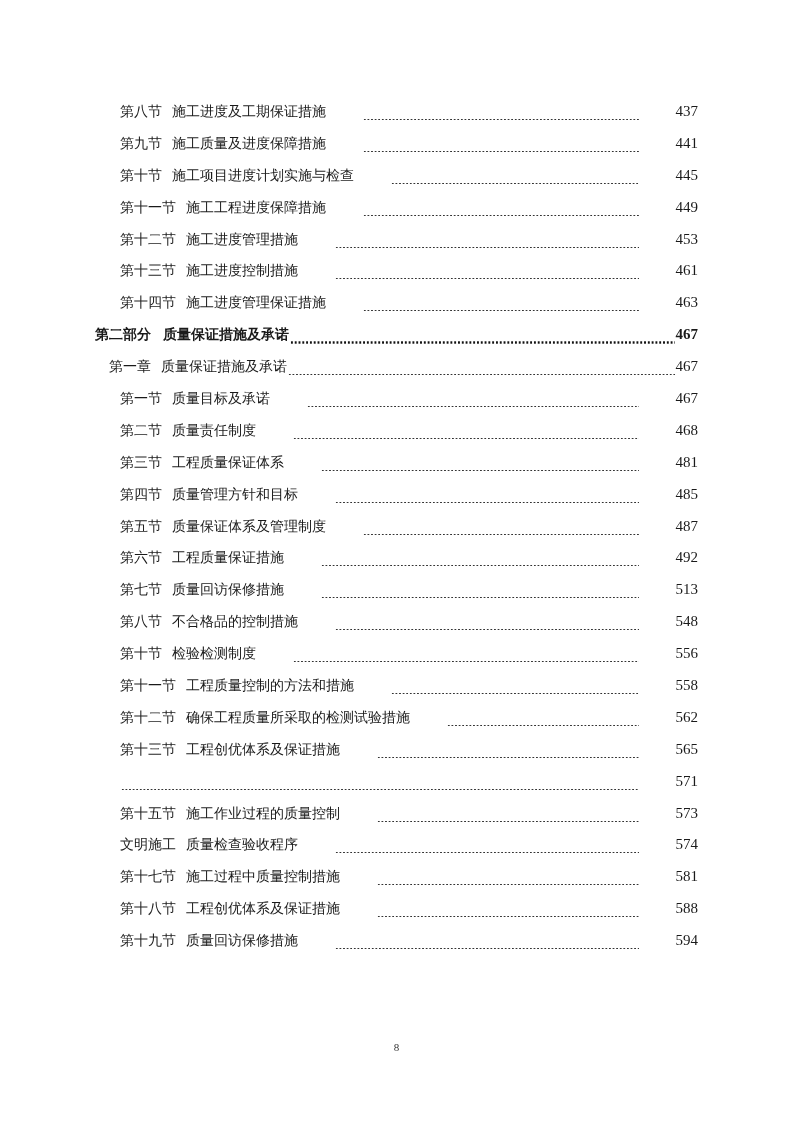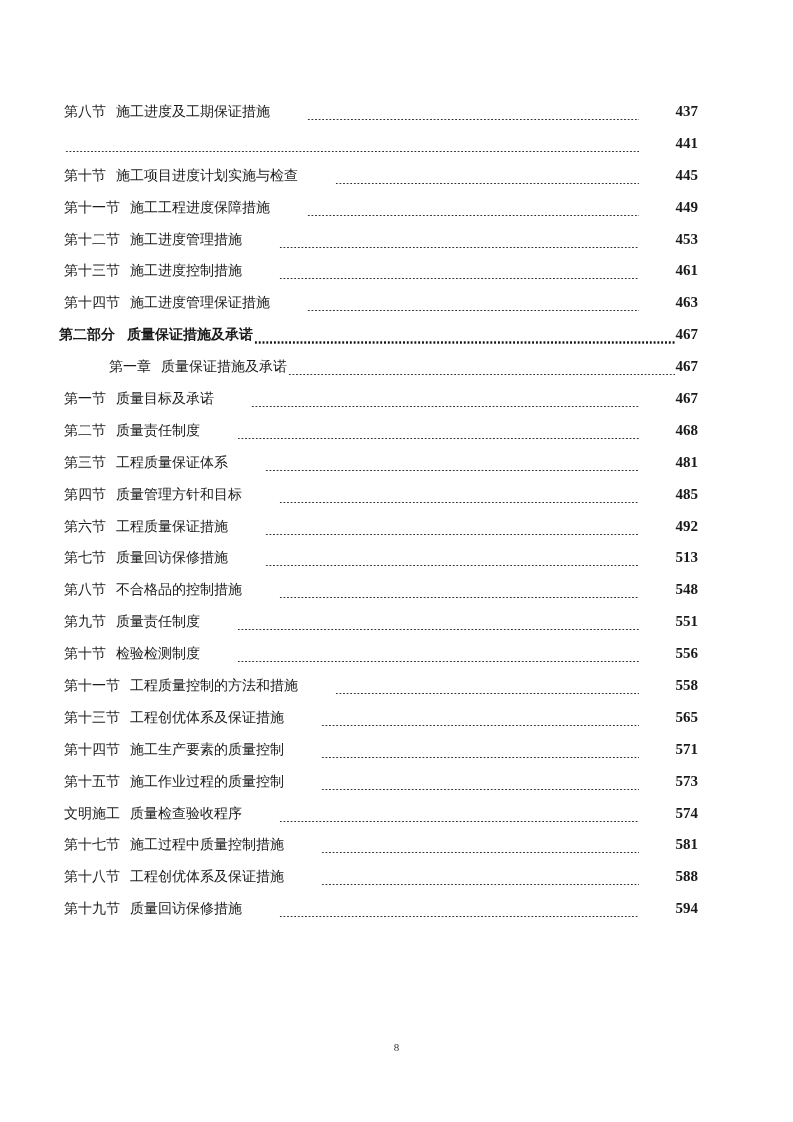--- a/index.html
+++ b/index.html
@@ -24,23 +24,23 @@
     .toc-row {
       position: relative;
       height: 31.9px;
       display: flex;
       align-items: center;
       box-sizing: border-box;
       padding-right: 95px;
       font-size: 14px;
       line-height: 20px;
     }
-    .toc-row.level-1 { padding-left: 59px; font-weight: bold; }
+    .toc-row.level-1 { padding-left: 95px; font-weight: bold; }
     .toc-row.level-2 { padding-left: 109px; text-align: center; }
-    .toc-row.level-3 { padding-left: 64px; gap: 36px; }
+    .toc-row.level-3 { padding-left: 120px; gap: 36px; }
     .toc-label {
       white-space: nowrap;
       flex: 0 0 auto;
     }
     .toc-num {
       margin-right: 3px;
     }
     .toc-title {
       margin-left: 7px;
     }
@@ -59,21 +59,20 @@
     }
     .level-1 .toc-leader {
       background-image: radial-gradient(circle, #111 1.05px, transparent 1.25px);
       background-size: 3.8px 3px;
     }
     .toc-page {
       flex: 0 0 auto;
       font-family: "Liberation Serif", serif;
       font-size: 15px;
       letter-spacing: 0;
-      font-weight: bold;
     }
     .level-1 .toc-page { font-weight: bold; }
     .page-footer {
       position: absolute;
       top: 1041px;
       left: 0;
       width: 793px;
       text-align: center;
       font-family: "Liberation Serif", serif;
       font-size: 11px;
@@ -83,20 +82,21 @@
 </head>
 <body>
 
 <div class="toc" id="toc">
     <div class="toc-row level-3">
       <span class="toc-label"><span class="toc-num">第八节</span><span class="toc-title">施工进度及工期保证措施</span></span>
       <span class="toc-leader"></span>
       <span class="toc-page">437</span>
     </div>
     <div class="toc-row level-3">
+      <span class="toc-label"><span class="toc-num">第九节</span><span class="toc-title">施工质量及进度保障措施</span></span>
       <span class="toc-leader"></span>
       <span class="toc-page">441</span>
     </div>
     <div class="toc-row level-3">
       <span class="toc-label"><span class="toc-num">第十节</span><span class="toc-title">施工项目进度计划实施与检查</span></span>
       <span class="toc-leader"></span>
       <span class="toc-page">445</span>
     </div>
     <div class="toc-row level-3">
       <span class="toc-label"><span class="toc-num">第十一节</span><span class="toc-title">施工工程进度保障措施</span></span>
@@ -142,56 +142,60 @@
       <span class="toc-label"><span class="toc-num">第三节</span><span class="toc-title">工程质量保证体系</span></span>
       <span class="toc-leader"></span>
       <span class="toc-page">481</span>
     </div>
     <div class="toc-row level-3">
       <span class="toc-label"><span class="toc-num">第四节</span><span class="toc-title">质量管理方针和目标</span></span>
       <span class="toc-leader"></span>
       <span class="toc-page">485</span>
     </div>
     <div class="toc-row level-3">
+      <span class="toc-label"><span class="toc-num">第五节</span><span class="toc-title">质量保证体系及管理制度</span></span>
+      <span class="toc-leader"></span>
+      <span class="toc-page">487</span>
+    </div>
+    <div class="toc-row level-3">
       <span class="toc-label"><span class="toc-num">第六节</span><span class="toc-title">工程质量保证措施</span></span>
       <span class="toc-leader"></span>
       <span class="toc-page">492</span>
     </div>
     <div class="toc-row level-3">
       <span class="toc-label"><span class="toc-num">第七节</span><span class="toc-title">质量回访保修措施</span></span>
       <span class="toc-leader"></span>
       <span class="toc-page">513</span>
     </div>
     <div class="toc-row level-3">
       <span class="toc-label"><span class="toc-num">第八节</span><span class="toc-title">不合格品的控制措施</span></span>
       <span class="toc-leader"></span>
       <span class="toc-page">548</span>
     </div>
     <div class="toc-row level-3">
-      <span class="toc-label"><span class="toc-num">第九节</span><span class="toc-title">质量责任制度</span></span>
-      <span class="toc-leader"></span>
-      <span class="toc-page">551</span>
-    </div>
-    <div class="toc-row level-3">
       <span class="toc-label"><span class="toc-num">第十节</span><span class="toc-title">检验检测制度</span></span>
       <span class="toc-leader"></span>
       <span class="toc-page">556</span>
     </div>
     <div class="toc-row level-3">
       <span class="toc-label"><span class="toc-num">第十一节</span><span class="toc-title">工程质量控制的方法和措施</span></span>
       <span class="toc-leader"></span>
       <span class="toc-page">558</span>
     </div>
     <div class="toc-row level-3">
+      <span class="toc-label"><span class="toc-num">第十二节</span><span class="toc-title">确保工程质量所采取的检测试验措施</span></span>
+      <span class="toc-leader"></span>
+      <span class="toc-page">562</span>
+    </div>
+    <div class="toc-row level-3">
       <span class="toc-label"><span class="toc-num">第十三节</span><span class="toc-title">工程创优体系及保证措施</span></span>
       <span class="toc-leader"></span>
       <span class="toc-page">565</span>
     </div>
     <div class="toc-row level-3">
-      <span class="toc-label"><span class="toc-num">第十四节</span><span class="toc-title">施工生产要素的质量控制</span></span>
       <span class="toc-leader"></span>
       <span class="toc-page">571</span>
     </div>
     <div class="toc-row level-3">
       <span class="toc-label"><span class="toc-num">第十五节</span><span class="toc-title">施工作业过程的质量控制</span></span>
       <span class="toc-leader"></span>
       <span class="toc-page">573</span>
     </div>
     <div class="toc-row level-3">
       <span class="toc-label"><span class="toc-num">文明施工</span><span class="toc-title">质量检查验收程序</span></span>

